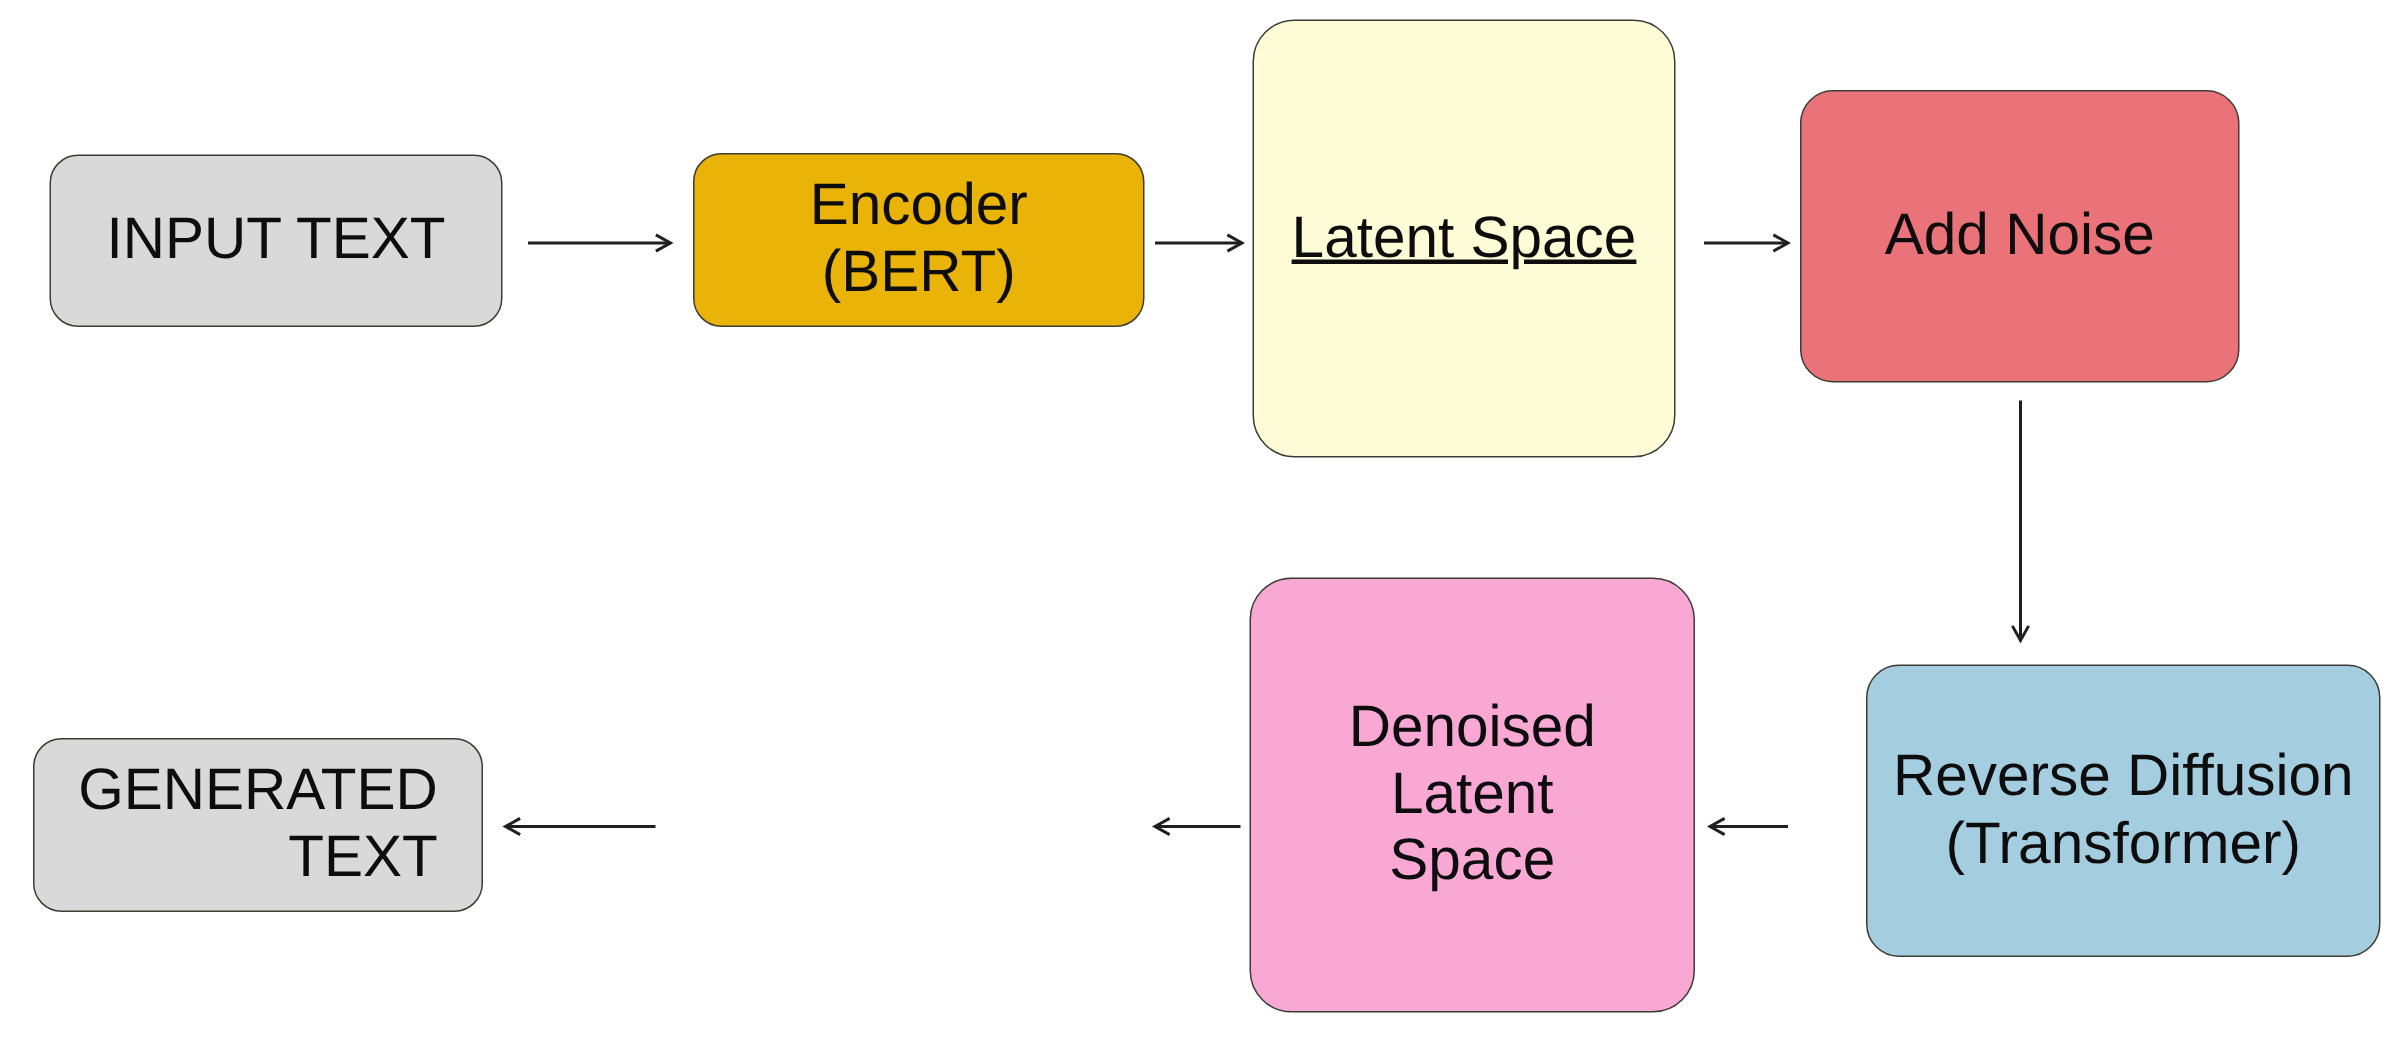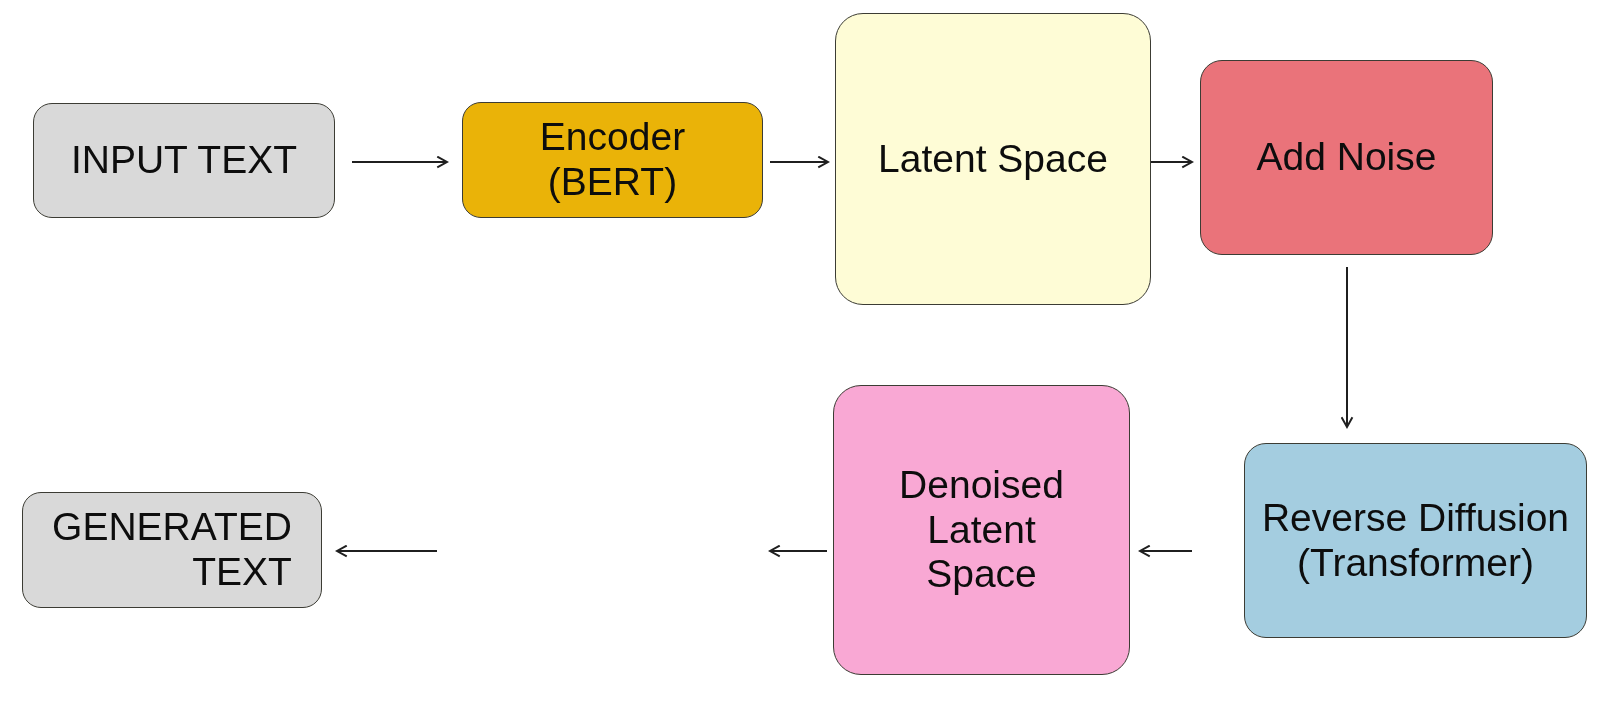--- a/index.html
+++ b/index.html
@@ -39,21 +39,21 @@
     text-align: center;
     white-space: pre-line;
   }
   .r-small  { border-radius: 19px; }
   .r-medium { border-radius: 22px; }
   .r-large  { border-radius: 28px; }
 
   
   #n-input     { left: 33px;   top: 103px; width: 302px; height: 115px; }
   #n-encoder   { left: 462px;  top: 102px; width: 301px; height: 116px; }
-  #n-latent    { left: 835px;  top: 13px;  width: 316px; height: 292px; }
+  #n-latent    { left: 835px;  top: 13px;  width: 282px; height: 292px; text-decoration: underline; }
   #n-addnoise  { left: 1200px; top: 60px;  width: 293px; height: 195px; }
   #n-reverse   { left: 1244px; top: 443px; width: 343px; height: 195px; }
   #n-denoised  { left: 833px;  top: 385px; width: 297px; height: 290px; }
   #n-decoder   { left: 460px;  top: 492px; width: 300px; height: 116px; }
   #n-generated { left: 22px;   top: 492px; width: 300px; height: 116px; }
 </style>
 </head>
 <body>
 
 <div class="canvas">

